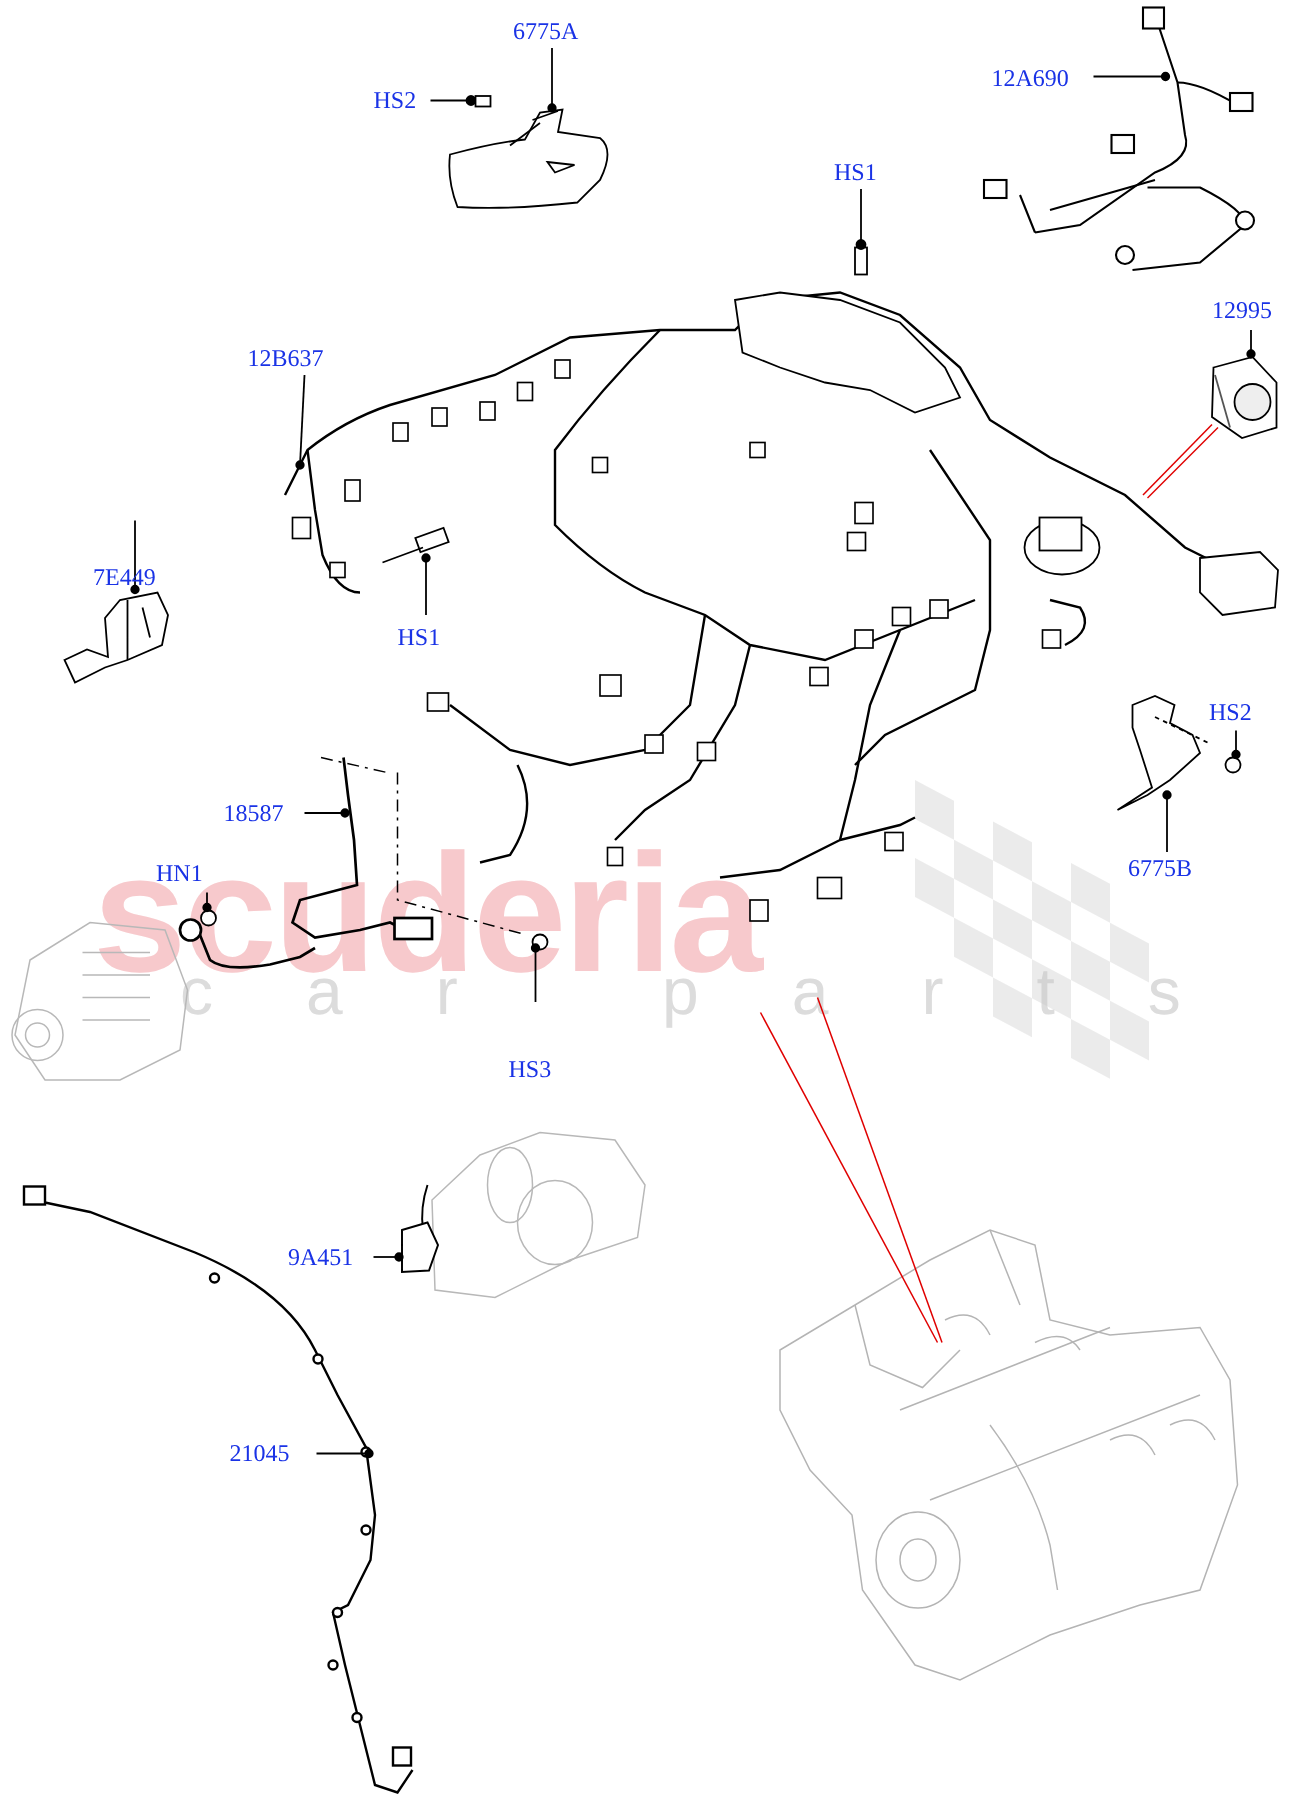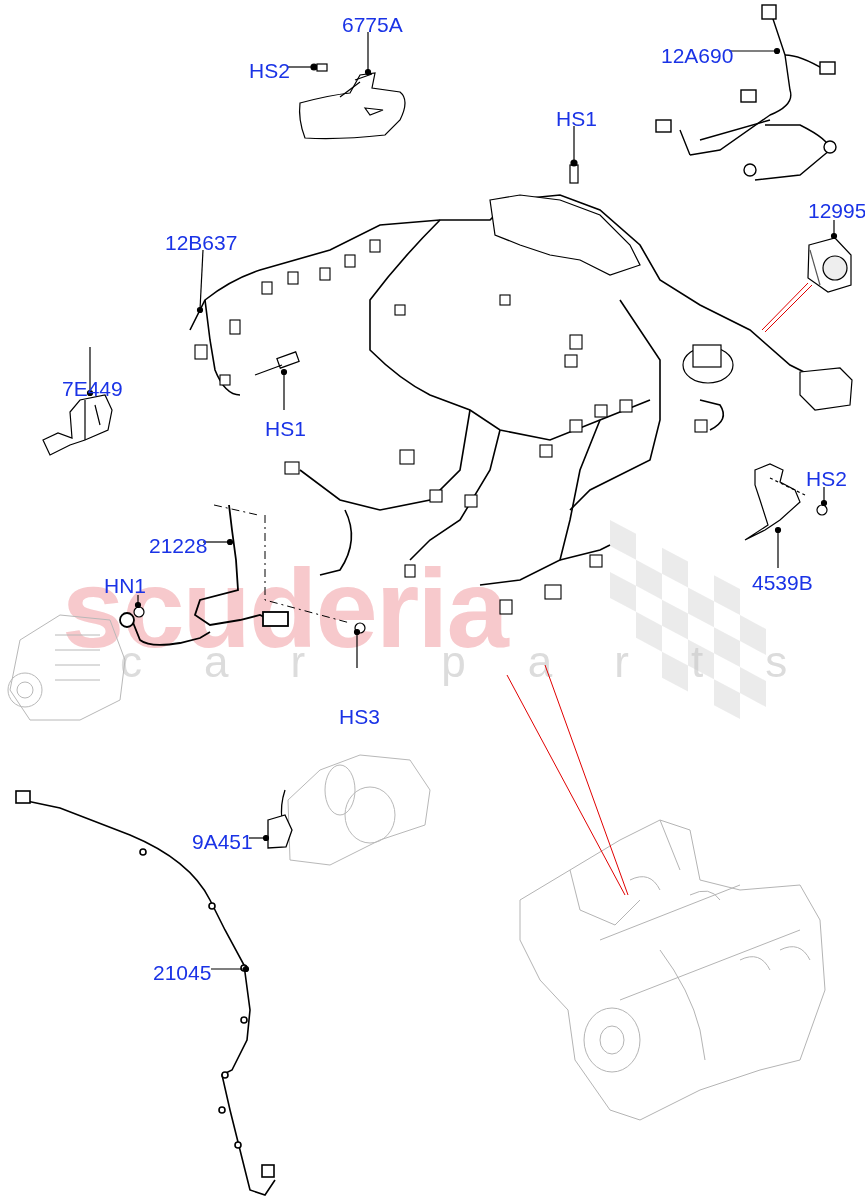--- a/index.html
+++ b/index.html
@@ -1,18 +1,18 @@
 <!DOCTYPE html>
 <html><head>
 <meta charset="utf-8">
 <style>
   html, body { margin:0; padding:0; background:#ffffff; }
   body { width:865px; height:1200px; position:relative; overflow:hidden; font-family:"Liberation Sans", sans-serif; }
   #stage { position:absolute; left:0; top:0; width:865px; height:1200px; }
-  .label { position:absolute; font-family:Liberation Sans, sans-serif; font-size:21px; color:#1a33e6; line-height:1; white-space:nowrap; cursor:pointer; }
+  .label { position:absolute; font-family:Liberation Serif, serif; font-size:16px; color:#1a33e6; line-height:1; white-space:nowrap; cursor:pointer; }
   .wm-main { position:absolute; left:62px; top:520px; font-family:"Liberation Sans", sans-serif; font-size:112px; font-weight:bold; color:#f7c9cc; letter-spacing:-2px; line-height:1;margin-top:33px; }
   .wm-sub { position:absolute; left:120px; top:640px; font-family:"Liberation Sans", sans-serif; font-size:44px; color:#dcdcdc; letter-spacing:62px; line-height:1; }
   svg { position:absolute; left:0; top:0; }
 </style>
 </head>
 <body>
 
 <div id="stage">
 
   <div class="wm-main">scuderia</div>
@@ -243,20 +243,20 @@
 
   <div class="label" style="left:342px;top:14px;">6775A</div>
   <div class="label" style="left:249px;top:60px;">HS2</div>
   <div class="label" style="left:661px;top:45px;">12A690</div>
   <div class="label" style="left:556px;top:108px;">HS1</div>
   <div class="label" style="left:808px;top:200px;">12995</div>
   <div class="label" style="left:165px;top:232px;">12B637</div>
   <div class="label" style="left:62px;top:330px;margin-top:48px;">7E449</div>
   <div class="label" style="left:265px;top:418px;">HS1</div>
   <div class="label" style="left:806px;top:468px;">HS2</div>
-  <div class="label" style="left:752px;top:572px;">4539B</div>
-  <div class="label" style="left:149px;top:535px;">21228</div>
+  <div class="label" style="left:752px;top:572px;">6775B</div>
+  <div class="label" style="left:149px;top:535px;">18587</div>
   <div class="label" style="left:104px;top:575px;">HN1</div>
   <div class="label" style="left:339px;top:706px;">HS3</div>
   <div class="label" style="left:192px;top:831px;">9A451</div>
   <div class="label" style="left:153px;top:962px;">21045</div>
 
 </div>
 
 </body></html>

